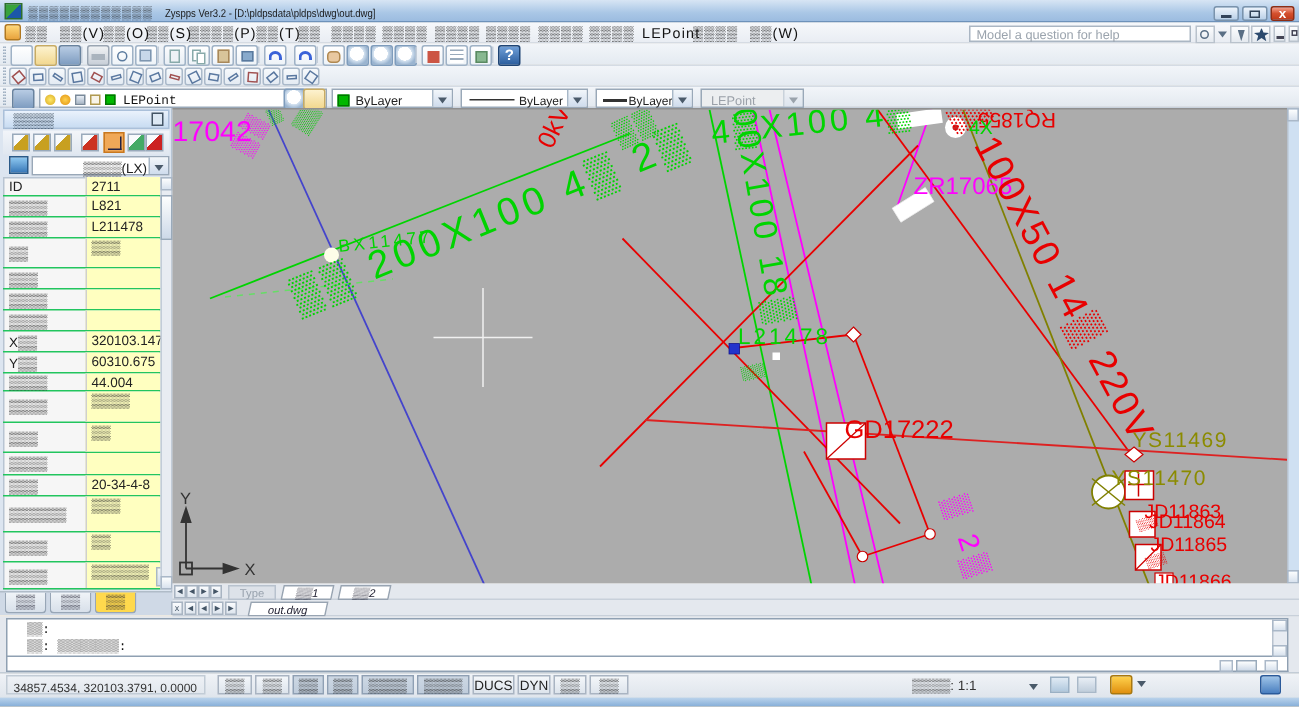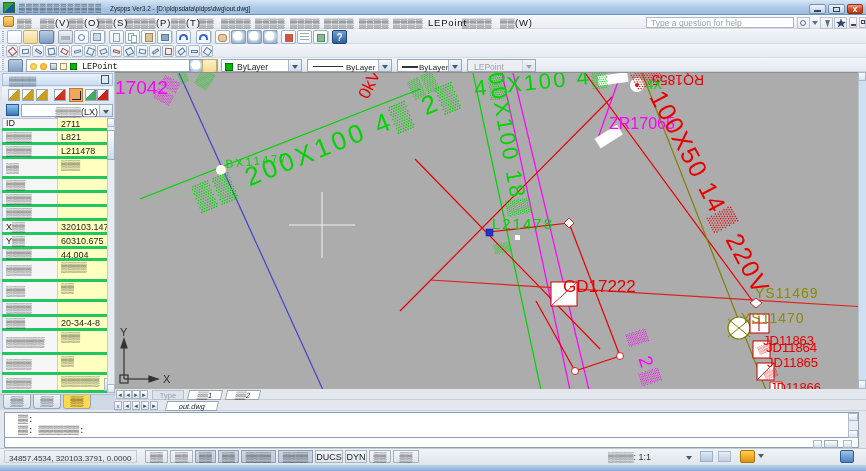--- a/index.html
+++ b/index.html
@@ -2,21 +2,21 @@
 <html><head><meta charset="utf-8">
 <style>
 *{margin:0;padding:0;box-sizing:border-box}
 body{width:866px;height:471px;position:relative;overflow:hidden;font-family:"Liberation Sans",sans-serif;background:#ece9e2}
 .abs{position:absolute}
 .tb-ic{position:absolute;width:15px;height:14px;border-radius:2px}
 .sep{position:absolute;width:1px;background:#c3cdd9}
 .combo{position:absolute;background:#fff;border:1px solid #99a8b8;font-size:10px;color:#222}
 .carr{position:absolute;right:0;top:0;bottom:0;width:13px;background:linear-gradient(#f2f6fa,#cfdced);border-left:1px solid #a8b8c8}
 .carr:after{content:"";position:absolute;left:3px;top:5px;border:3px solid transparent;border-top:4px solid #4a5a6a}
-.gridrow{position:absolute;left:2px;width:105px;border-bottom:3px solid #22c55e;font-size:9px;color:#222}
+.gridrow{position:absolute;left:2px;width:105px;border-bottom:1px solid #22c55e;font-size:9px;color:#222}
 .glab{position:absolute;left:4px;top:50%;transform:translateY(-50%)}
 .gval{position:absolute;left:55px;right:0;top:0;bottom:0;background:#ffffc0;border-left:1px solid #cfcfcf;padding:1px 0 0 3px}
 .sbtn{position:absolute;top:2px;height:13px;font-size:9px;color:#222;border:1px solid #a9b4c2;background:linear-gradient(#f4f7fa,#dde4ec);text-align:center;line-height:12px}
 .sbtn.on{background:linear-gradient(#cdd8e4,#bfccdb);border-color:#8fa0b4}
 </style></head><body>
 
 <div class="abs" style="left:0;top:0;width:866px;height:15px;background:linear-gradient(#d7e5f4,#aac7e6 60%,#9cbce0);border-bottom:1px solid #6e92ba"></div>
 <div class="abs" style="left:3px;top:2px;width:12px;height:11px;background:linear-gradient(135deg,#37a23c 50%,#1b57a8 50%);border:1px solid #2c6e2c"></div>
 <div class="abs" style="left:19px;top:3px;font-size:8.5px;color:#1a1a1a;white-space:nowrap;letter-spacing:0.9px">▒▒▒▒▒▒▒▒▒▒▒▒</div>
 <div class="abs" style="left:110px;top:3.5px;font-size:7.5px;color:#1a1a1a;white-space:nowrap;transform:scaleX(.85);transform-origin:0 0">Zyspps Ver3.2 - [D:\pldpsdata\pldps\dwg\out.dwg]</div>
@@ -40,21 +40,21 @@
 <div class="abs" style="left:221px;top:17px;font-size:9.5px;color:#111;white-space:nowrap;letter-spacing:0.8px">▒▒▒▒</div>
 <div class="abs" style="left:255px;top:17px;font-size:9.5px;color:#111;white-space:nowrap;letter-spacing:0.8px">▒▒▒▒</div>
 <div class="abs" style="left:290px;top:17px;font-size:9.5px;color:#111;white-space:nowrap;letter-spacing:0.8px">▒▒▒▒</div>
 <div class="abs" style="left:324px;top:17px;font-size:9.5px;color:#111;white-space:nowrap;letter-spacing:0.8px">▒▒▒▒</div>
 <div class="abs" style="left:359px;top:17px;font-size:9.5px;color:#111;white-space:nowrap;letter-spacing:0.8px">▒▒▒▒</div>
 <div class="abs" style="left:393px;top:17px;font-size:9.5px;color:#111;white-space:nowrap;letter-spacing:0.8px">▒▒▒▒</div>
 <div class="abs" style="left:428px;top:17px;font-size:9.5px;color:#111;white-space:nowrap;letter-spacing:0.8px">LEPoint</div>
 <div class="abs" style="left:462px;top:17px;font-size:9.5px;color:#111;white-space:nowrap;letter-spacing:0.8px">▒▒▒▒</div>
 <div class="abs" style="left:500px;top:17px;font-size:9.5px;color:#111;white-space:nowrap;letter-spacing:0.8px">▒▒(W)</div>
 
-<div class="abs" style="left:646px;top:16.5px;width:148px;height:11px;background:#fff;border:1px solid #aab6c3;font-size:8.5px;color:#9aa3ad;padding-left:4px;line-height:11px">Type a question for help</div>
+<div class="abs" style="left:646px;top:16.5px;width:148px;height:11px;background:#fff;border:1px solid #aab6c3;font-size:8.5px;color:#9aa3ad;padding-left:4px;line-height:11px">Model a question for help</div>
 <div class="abs" style="left:797px;top:16.5px;width:13px;height:12px;border:1px solid #b9c2cc;background:linear-gradient(#fcfdfe,#e4e9ef)">
     <div class="abs" style="left:2px;top:2px;width:6px;height:6px;border:1.5px solid #5a6f85;border-radius:50%"></div>
   </div>
 <div class="abs" style="left:812px;top:21px;border:3px solid transparent;border-top:4px solid #5a6f85"></div>
 <div class="abs" style="left:820px;top:16.5px;width:13px;height:12px;border:1px solid #b9c2cc;background:linear-gradient(#fcfdfe,#e4e9ef)">
     <div class="abs" style="left:4px;top:2px;width:5px;height:8px;background:#5a6f85;clip-path:polygon(50% 100%,100% 0,0 0)"></div>
   </div>
 <div class="abs" style="left:834px;top:16.5px;width:13px;height:12px;border:1px solid #b9c2cc;background:linear-gradient(#fcfdfe,#e4e9ef)">
     <div class="abs" style="left:1px;top:1px;width:10px;height:9px;background:#2c4a6e;clip-path:polygon(50% 0,63% 35%,100% 38%,72% 60%,82% 100%,50% 76%,18% 100%,28% 60%,0 38%,37% 35%)"></div>
   </div>

